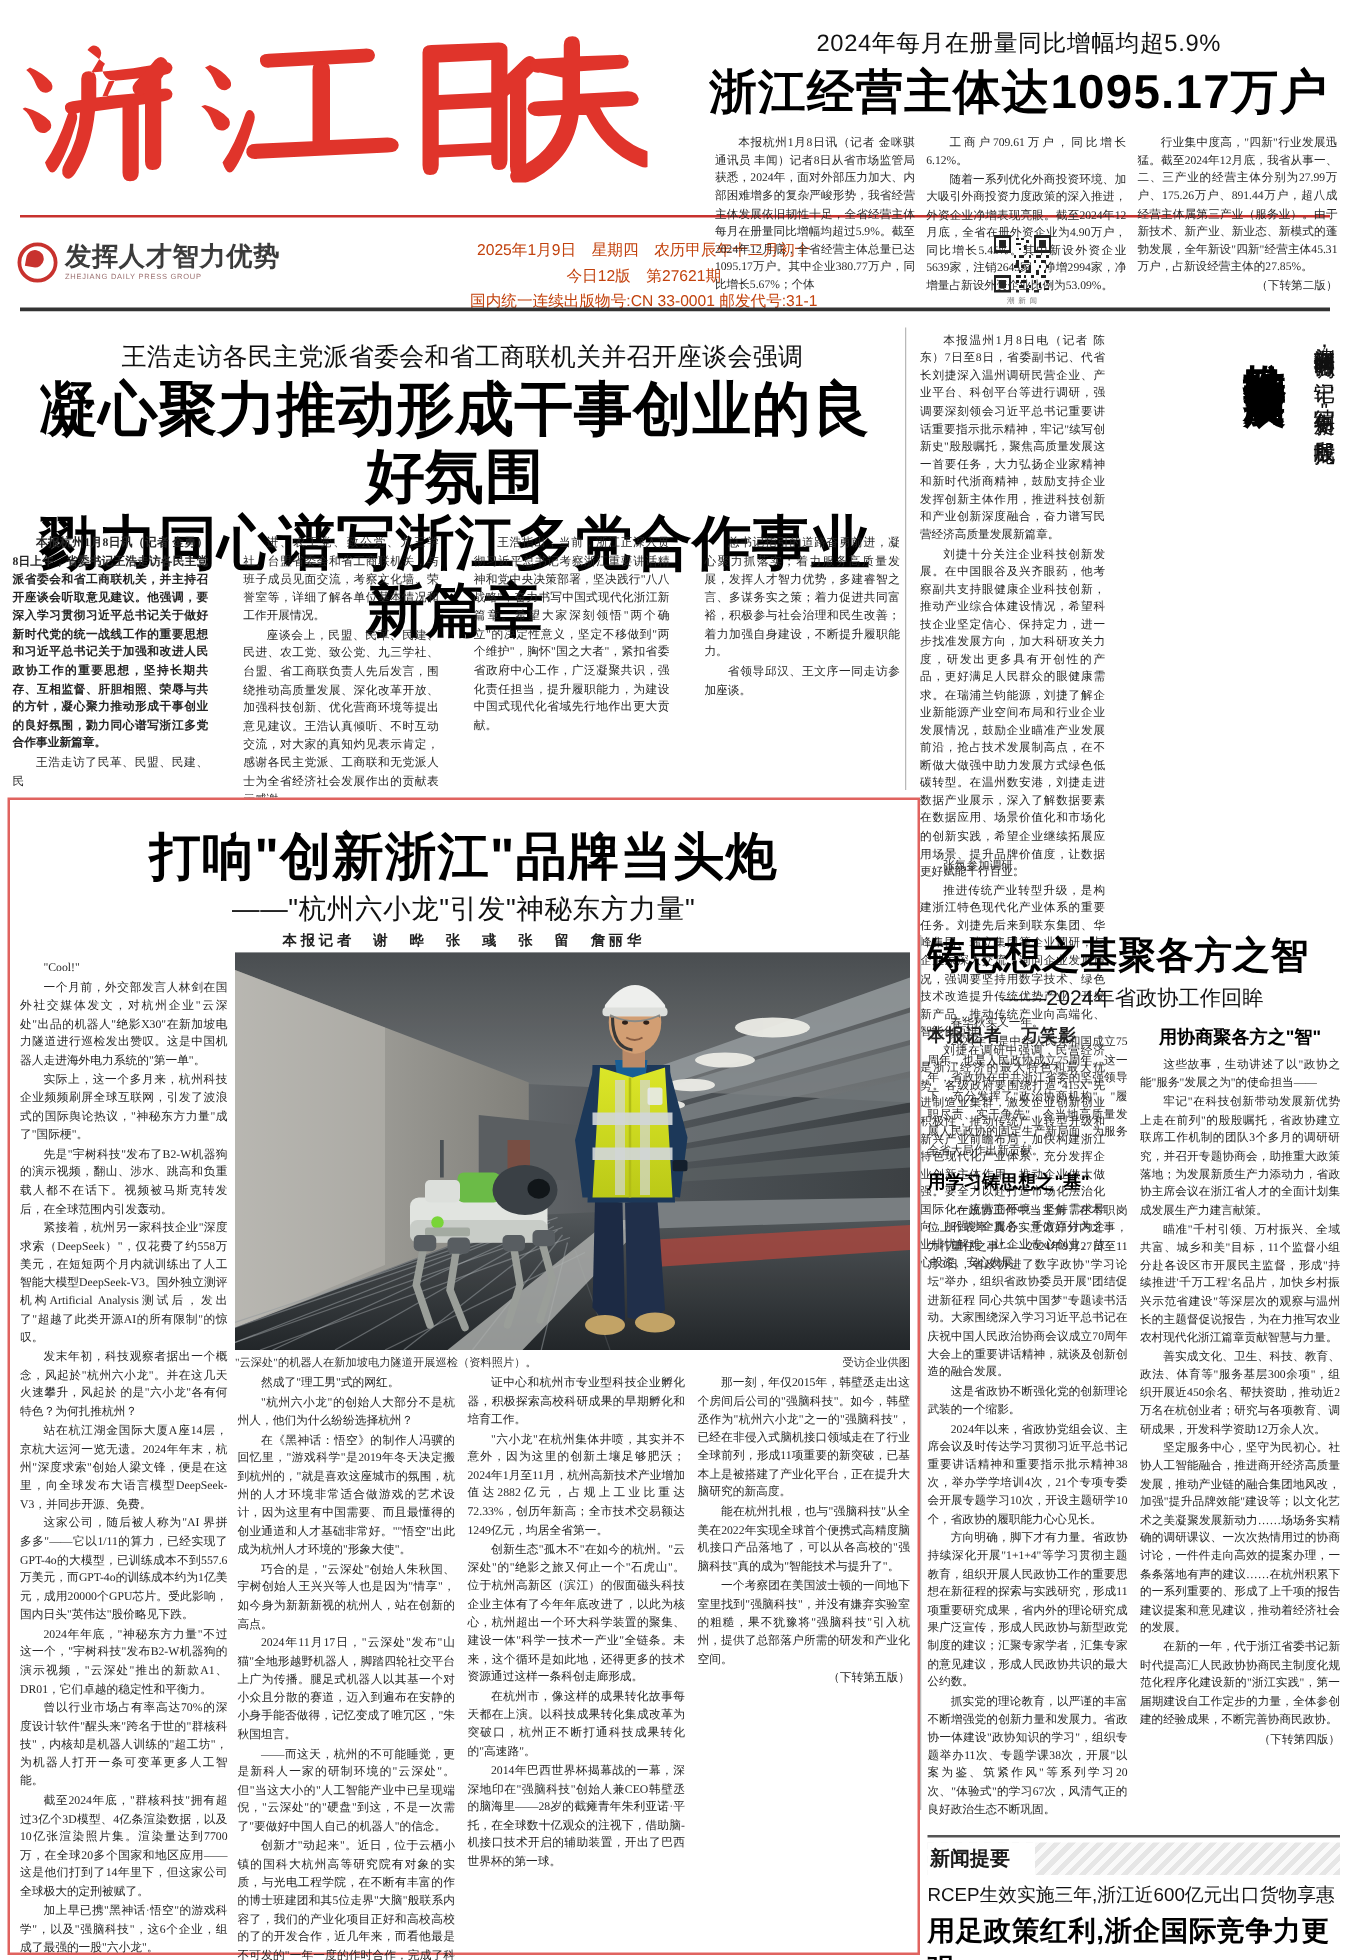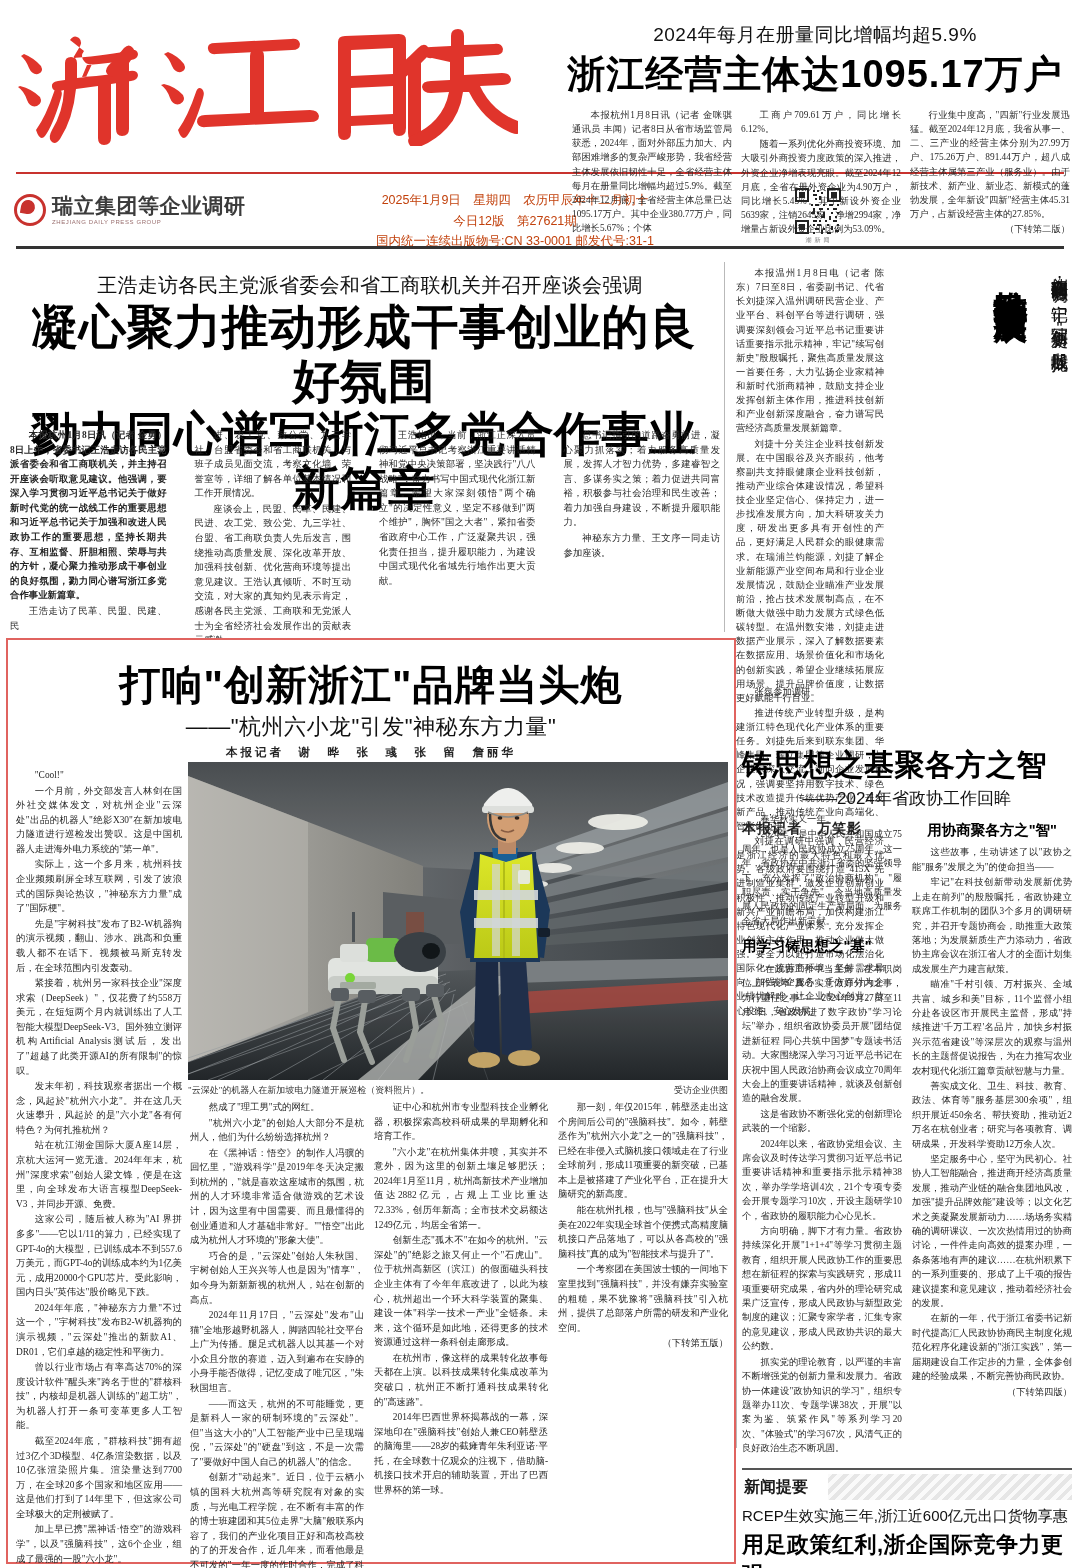--- a/index.html
+++ b/index.html
@@ -126,21 +126,21 @@
         <path d="M414 40 q-7 1 -8 -5 q-1 -6 7 -6 l20 -1 l0 -10 q0 -7 7 -7 q6 0 6 7 l0 9 l30 -1 q8 -1 9 5 q0 6 -8 6 l-31 2 l0 18 l38 -2 q8 0 9 6 q0 6 -9 6 l-22 1 q6 13 16 22 q10 9 22 13 q7 3 4 9 q-3 6 -10 3 q-15 -6 -26 -17 q-10 -10 -17 -24 l-6 0 q-3 22 -16 36 q-12 13 -28 19 q-7 3 -10 -3 q-3 -6 4 -9 q14 -6 23 -16 q10 -11 13 -27 l-18 1 q-8 0 -9 -6 q0 -6 9 -6 l19 -1 l0 -18z"></path>
       </g>
     </svg>
   </div>
 
   <div class="rule-top"></div>
 
   <div class="group-mark">
     <div class="gm-circle"></div>
     <div class="gm-text">
-      <div class="gm-cn">瑞立集团等企业调研</div>
+      <div class="gm-cn">发挥人才智力优势</div>
       <div class="gm-en">ZHEJIANG DAILY PRESS GROUP</div>
     </div>
   </div>
 
   <div class="issue-info">
     <div>2025年1月9日　星期四　农历甲辰年十二月初十</div>
     <div>今日12版　第27621期</div>
     <div>国内统一连续出版物号:CN 33-0001 邮发代号:31-1</div>
   </div>
 
@@ -237,21 +237,21 @@
   </div>
   <div class="col">
     <p>进、农工党、致公党、九三学社、台盟省委会和省工商联机关，与班子成员见面交流，考察文化墙、荣誉室等，详细了解各单位基本情况和工作开展情况。</p>
     <p>座谈会上，民盟、民革、民建、民进、农工党、致公党、九三学社、台盟、省工商联负责人先后发言，围绕推动高质量发展、深化改革开放、加强科技创新、优化营商环境等提出意见建议。王浩认真倾听、不时互动交流，对大家的真知灼见表示肯定，感谢各民主党派、工商联和无党派人士为全省经济社会发展作出的贡献表示感谢。</p>
   </div>
   <div class="col">
     <p>王浩指出，当前，浙江正深入贯彻习近平总书记考察浙江重要讲话精神和党中央决策部署，坚决践行"八八战略"，奋力书写中国式现代化浙江新篇章。希望大家深刻领悟"两个确立"的决定性意义，坚定不移做到"两个维护"，胸怀"国之大者"，紧扣省委省政府中心工作，广泛凝聚共识，强化责任担当，提升履职能力，为建设中国式现代化省域先行地作出更大贡献。</p>
   </div>
   <div class="col">
     <p>总书记指引的道路奋勇前进，凝心聚力抓落实；着力服务高质量发展，发挥人才智力优势，多建睿智之言、多谋务实之策；着力促进共同富裕，积极参与社会治理和民生改善；着力加强自身建设，不断提升履职能力。</p>
-    <p>神秘东方力量、王文序一同走访参加座谈。</p>
+    <p>省领导邱汉、王文序一同走访参加座谈。</p>
   </div>
 </div>
 
 <div class="vert-block">
   <div class="vert-kicker">刘捷在温州调研时强调，牢记"续写创新史"殷殷嘱托</div>
   <div class="vert-title">推动民营经济高质量发展</div>
   <div class="vert-body">
     <p>本报温州1月8日电（记者 陈东）7日至8日，省委副书记、代省长刘捷深入温州调研民营企业、产业平台、科创平台等进行调研，强调要深刻领会习近平总书记重要讲话重要指示批示精神，牢记"续写创新史"殷殷嘱托，聚焦高质量发展这一首要任务，大力弘扬企业家精神和新时代浙商精神，鼓励支持企业发挥创新主体作用，推进科技创新和产业创新深度融合，奋力谱写民营经济高质量发展新篇章。</p>
     <p>刘捷十分关注企业科技创新发展。在中国眼谷及兴齐眼药，他考察副共支持眼健康企业科技创新，推动产业综合体建设情况，希望科技企业坚定信心、保持定力，进一步找准发展方向，加大科研攻关力度，研发出更多具有开创性的产品，更好满足人民群众的眼健康需求。在瑞浦兰钧能源，刘捷了解企业新能源产业空间布局和行业企业发展情况，鼓励企业瞄准产业发展前沿，抢占技术发展制高点，在不断做大做强中助力发展方式绿色低碳转型。在温州数安港，刘捷走进数据产业展示，深入了解数据要素在数据应用、场景价值化和市场化的创新实践，希望企业继续拓展应用场景、提升品牌价值度，让数据更好赋能千行百业。</p>
     <p>推进传统产业转型升级，是构建浙江特色现代化产业体系的重要任务。刘捷先后来到联东集团、华峰集团、瑞立集团等企业调研，与企业家深入交流，询问企业发展情况，强调要坚持用数字技术、绿色技术改造提升传统优势产业，开发新产品，推动传统产业向高端化、智能化迈进。</p>

